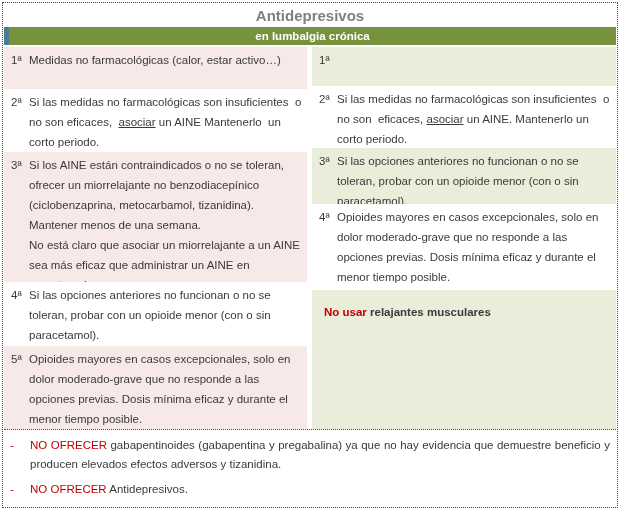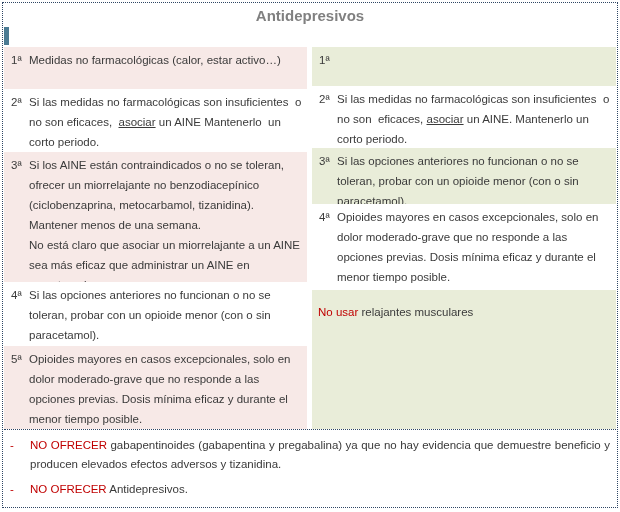--- a/index.html
+++ b/index.html
@@ -25,38 +25,39 @@
   .col.right{flex:1;}
   .cell{display:flex;box-sizing:border-box;padding:3px 4px 0 7px;
     font-size:11.5px;line-height:20px;}
   .cell .num{width:18px;flex:none;}
   .cell .txt{flex:1;white-space:pre-wrap;}
   .u{text-decoration:underline;}
   .pink{background:#f7e9e7;}
   .lgreen{background:#e9edd9;}
   .white{background:#ffffff;}
   .l1{height:42px;} .l2{height:64px;} .l3{height:130px;} .l4{height:64px;} .l5{flex:1;}
-  .r1{height:39px;} .r2{height:62px;} .r3{height:56px;} .r4{height:86px;} .rnote{flex:1;padding-top:12px;padding-left:6px;}
+  .r1{height:39px;} .r2{height:62px;} .r3{height:56px;} .r4{height:86px;} .rnote{flex:1;padding-top:12px;padding-left:12px;font-weight:bold;}
   .red-text{color:#c00000;}
   .bottom{flex:1;border-top:1px dotted #2e4664;padding:6px 6px 0 4px;overflow:hidden;}
   .bitem{display:flex;font-size:11.5px;line-height:19px;margin-bottom:6px;}
   .bitem .marker{width:20px;flex:none;color:#c00000;padding-left:2px;}
   .bitem .btxt{flex:1;text-align:justify;white-space:pre-wrap;}
 </style>
 </head>
 <body>
 
 <div class="page">
 
   <div class="title-row">
     <span>Antidepresivos</span>
   </div>
 
   <div class="header-row">
     <div class="hdivider"></div>
+    <div class="hcell green">en lumbalgia crónica</div>
   </div>
   <div class="hgap"></div>
 
   <div class="body">
 
     <div class="col left">
       <div class="cell pink l1">
         <span class="num">1ª</span>
         <div class="txt">Medidas no farmacológicas (calor, estar activo…)</div>
       </div>

